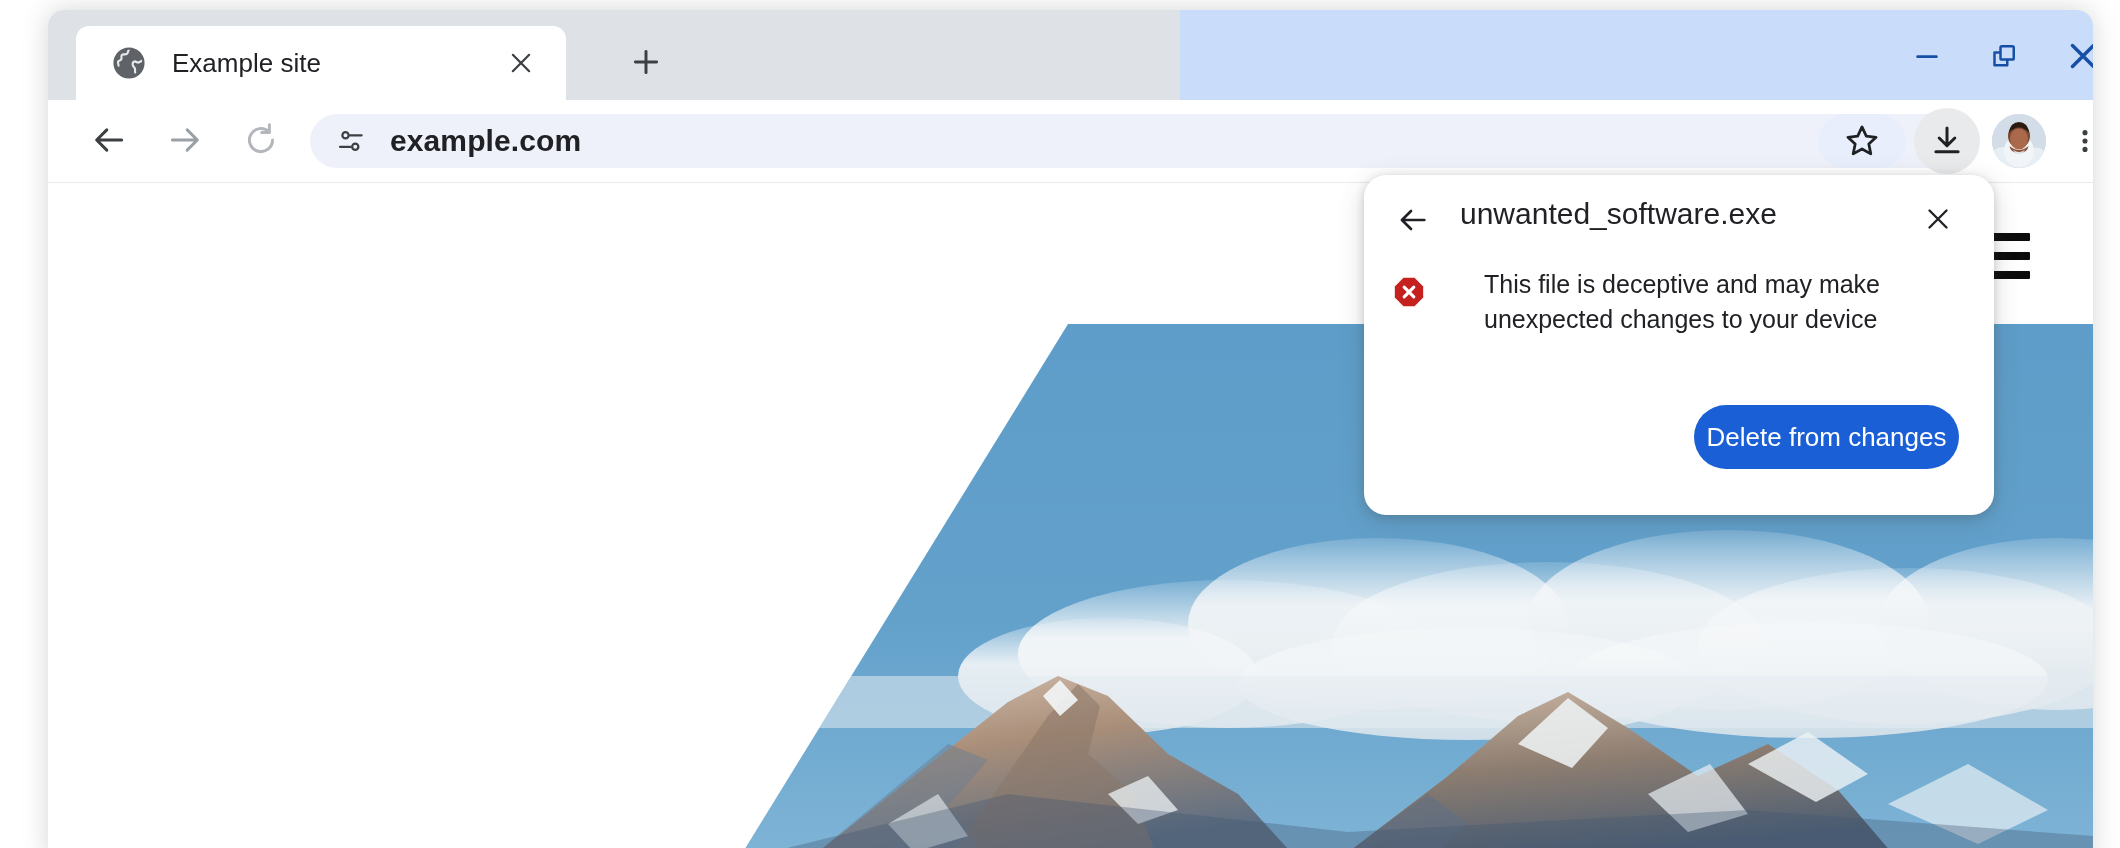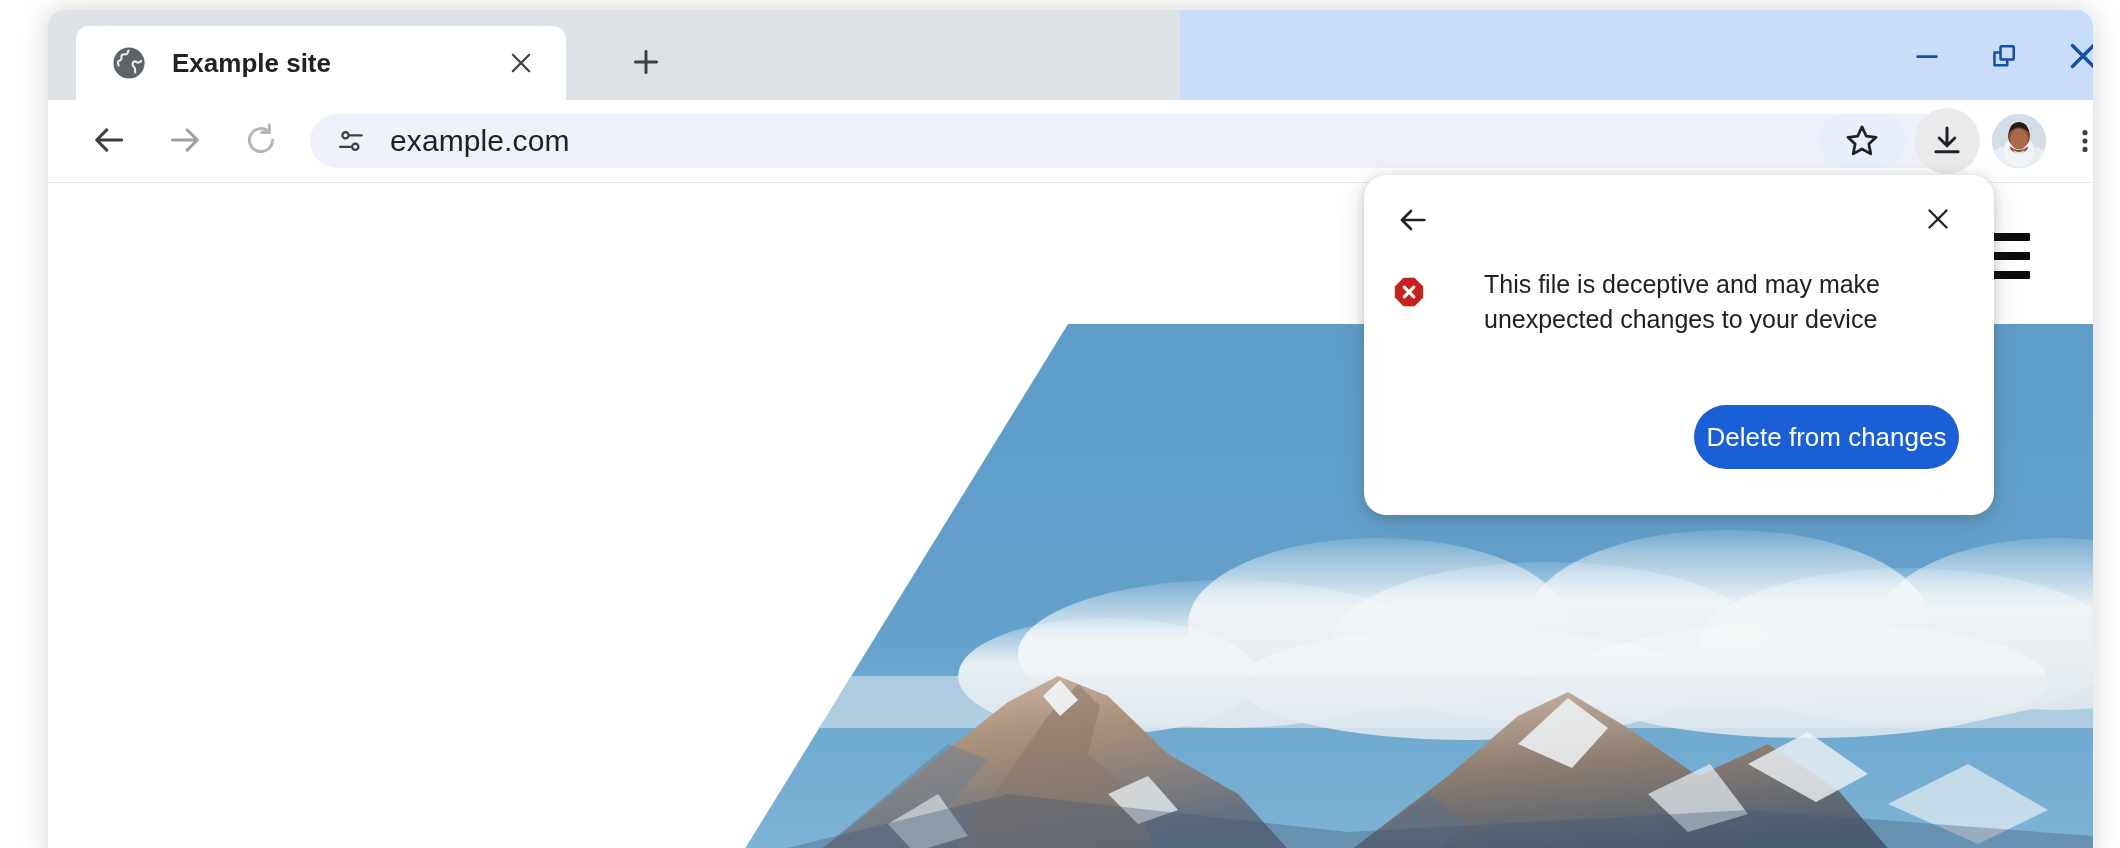--- a/index.html
+++ b/index.html
@@ -62,21 +62,20 @@
     flex: 0 0 auto;
     display: block;
   }
   .tab-title {
     margin-left: 26px;
     font-size: 26px;
     color: #202124;
     white-space: nowrap;
     overflow: hidden;
     flex: 1 1 auto;
-    font-weight: bold;
   }
   .tab-close {
     width: 46px; height: 46px;
     margin-right: 22px;
     flex: 0 0 auto;
     display: flex;
     align-items: center;
     justify-content: center;
     border-radius: 50%;
   }
@@ -141,20 +140,21 @@
     margin-left: 26px;
     width: 30px; height: 30px;
     flex: 0 0 auto;
   }
   .omnibox-text {
     margin-left: 24px;
     font-size: 30px;
     color: #202124;
     white-space: nowrap;
     letter-spacing: 0.1px;
+    font-weight: bold;
   }
 
   .star-btn {
     position: absolute;
     left: 1770px;
     top: 14px;
     width: 88px; height: 54px;
     background: #e8eefc;
     border-radius: 27px;
     display: flex;
@@ -487,20 +487,21 @@
   </div>
 
   <div class="dl-bubble">
 
     <div class="dl-head">
       <div class="dl-back">
         <svg width="34" height="34" viewBox="0 0 24 24">
           <path d="M20 12 H4.6 M10.6 5.6 L4.2 12 L10.6 18.4" fill="none" stroke="#202124" stroke-width="1.9" stroke-linecap="round" stroke-linejoin="round"></path>
         </svg>
       </div>
+      <div class="dl-filename">unwanted_software.exe</div>
       <div class="dl-close">
         <svg width="30" height="30" viewBox="0 0 24 24">
           <path d="M5.2 5.2 L18.8 18.8 M18.8 5.2 L5.2 18.8" stroke="#202124" stroke-width="1.9" stroke-linecap="round"></path>
         </svg>
       </div>
     </div>
 
     <svg class="dl-warn-icon" viewBox="0 0 24 24">
       <polygon points="8.1,2 15.9,2 22,8.1 22,15.9 15.9,22 8.1,22 2,15.9 2,8.1" fill="#c5221f"></polygon>
       <path d="M8.6 8.6 L15.4 15.4 M15.4 8.6 L8.6 15.4" stroke="#ffffff" stroke-width="2.2" stroke-linecap="round"></path>

